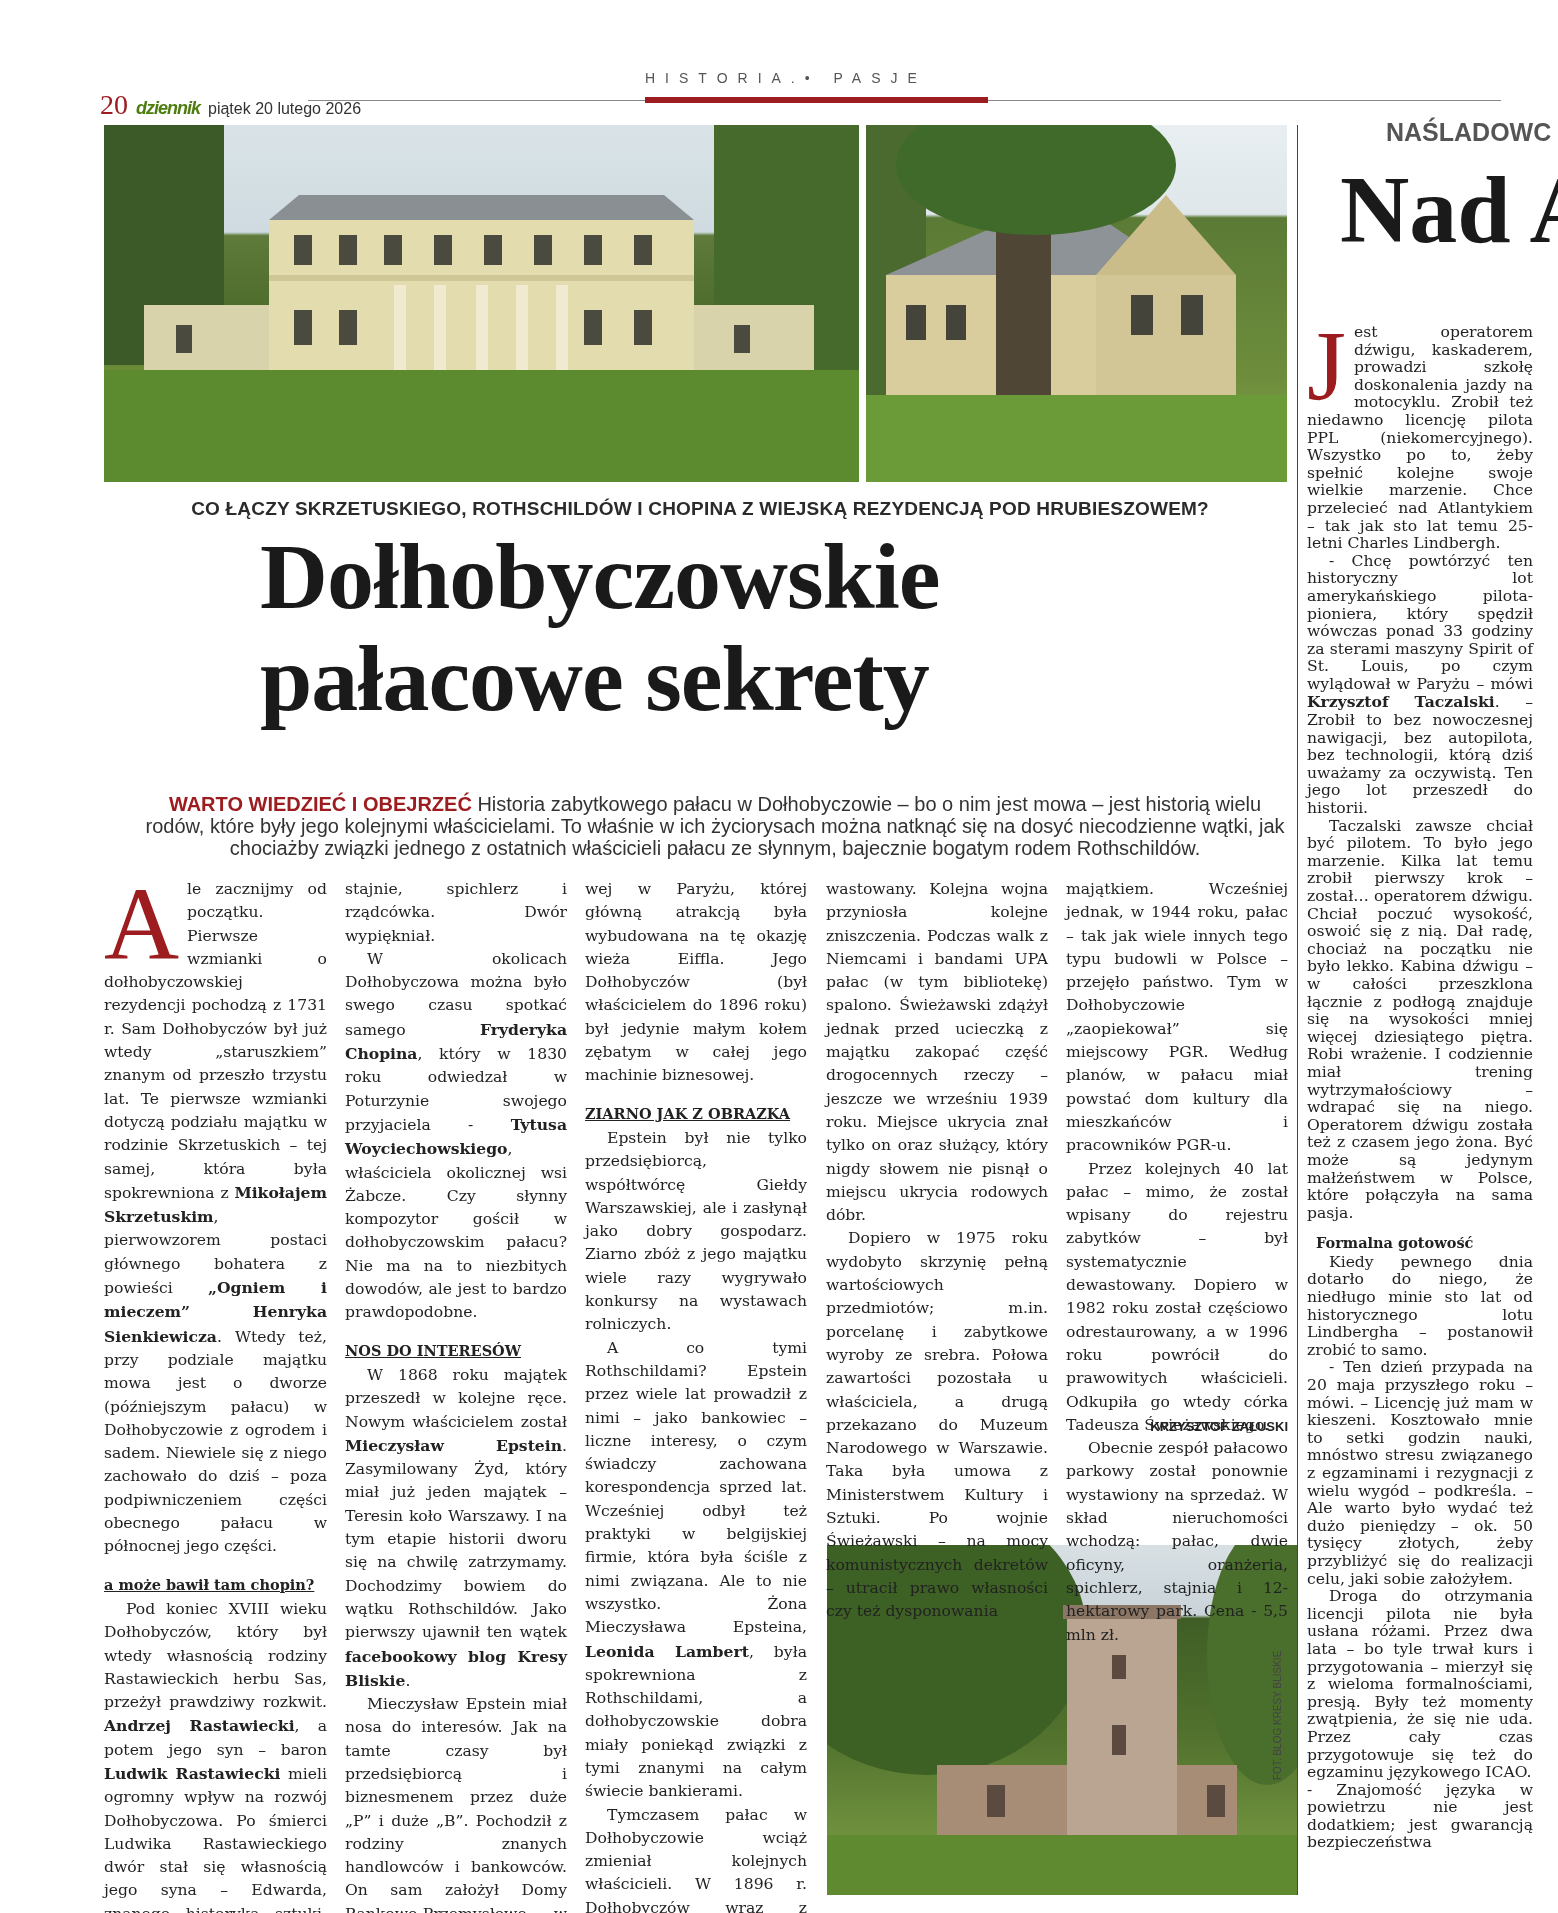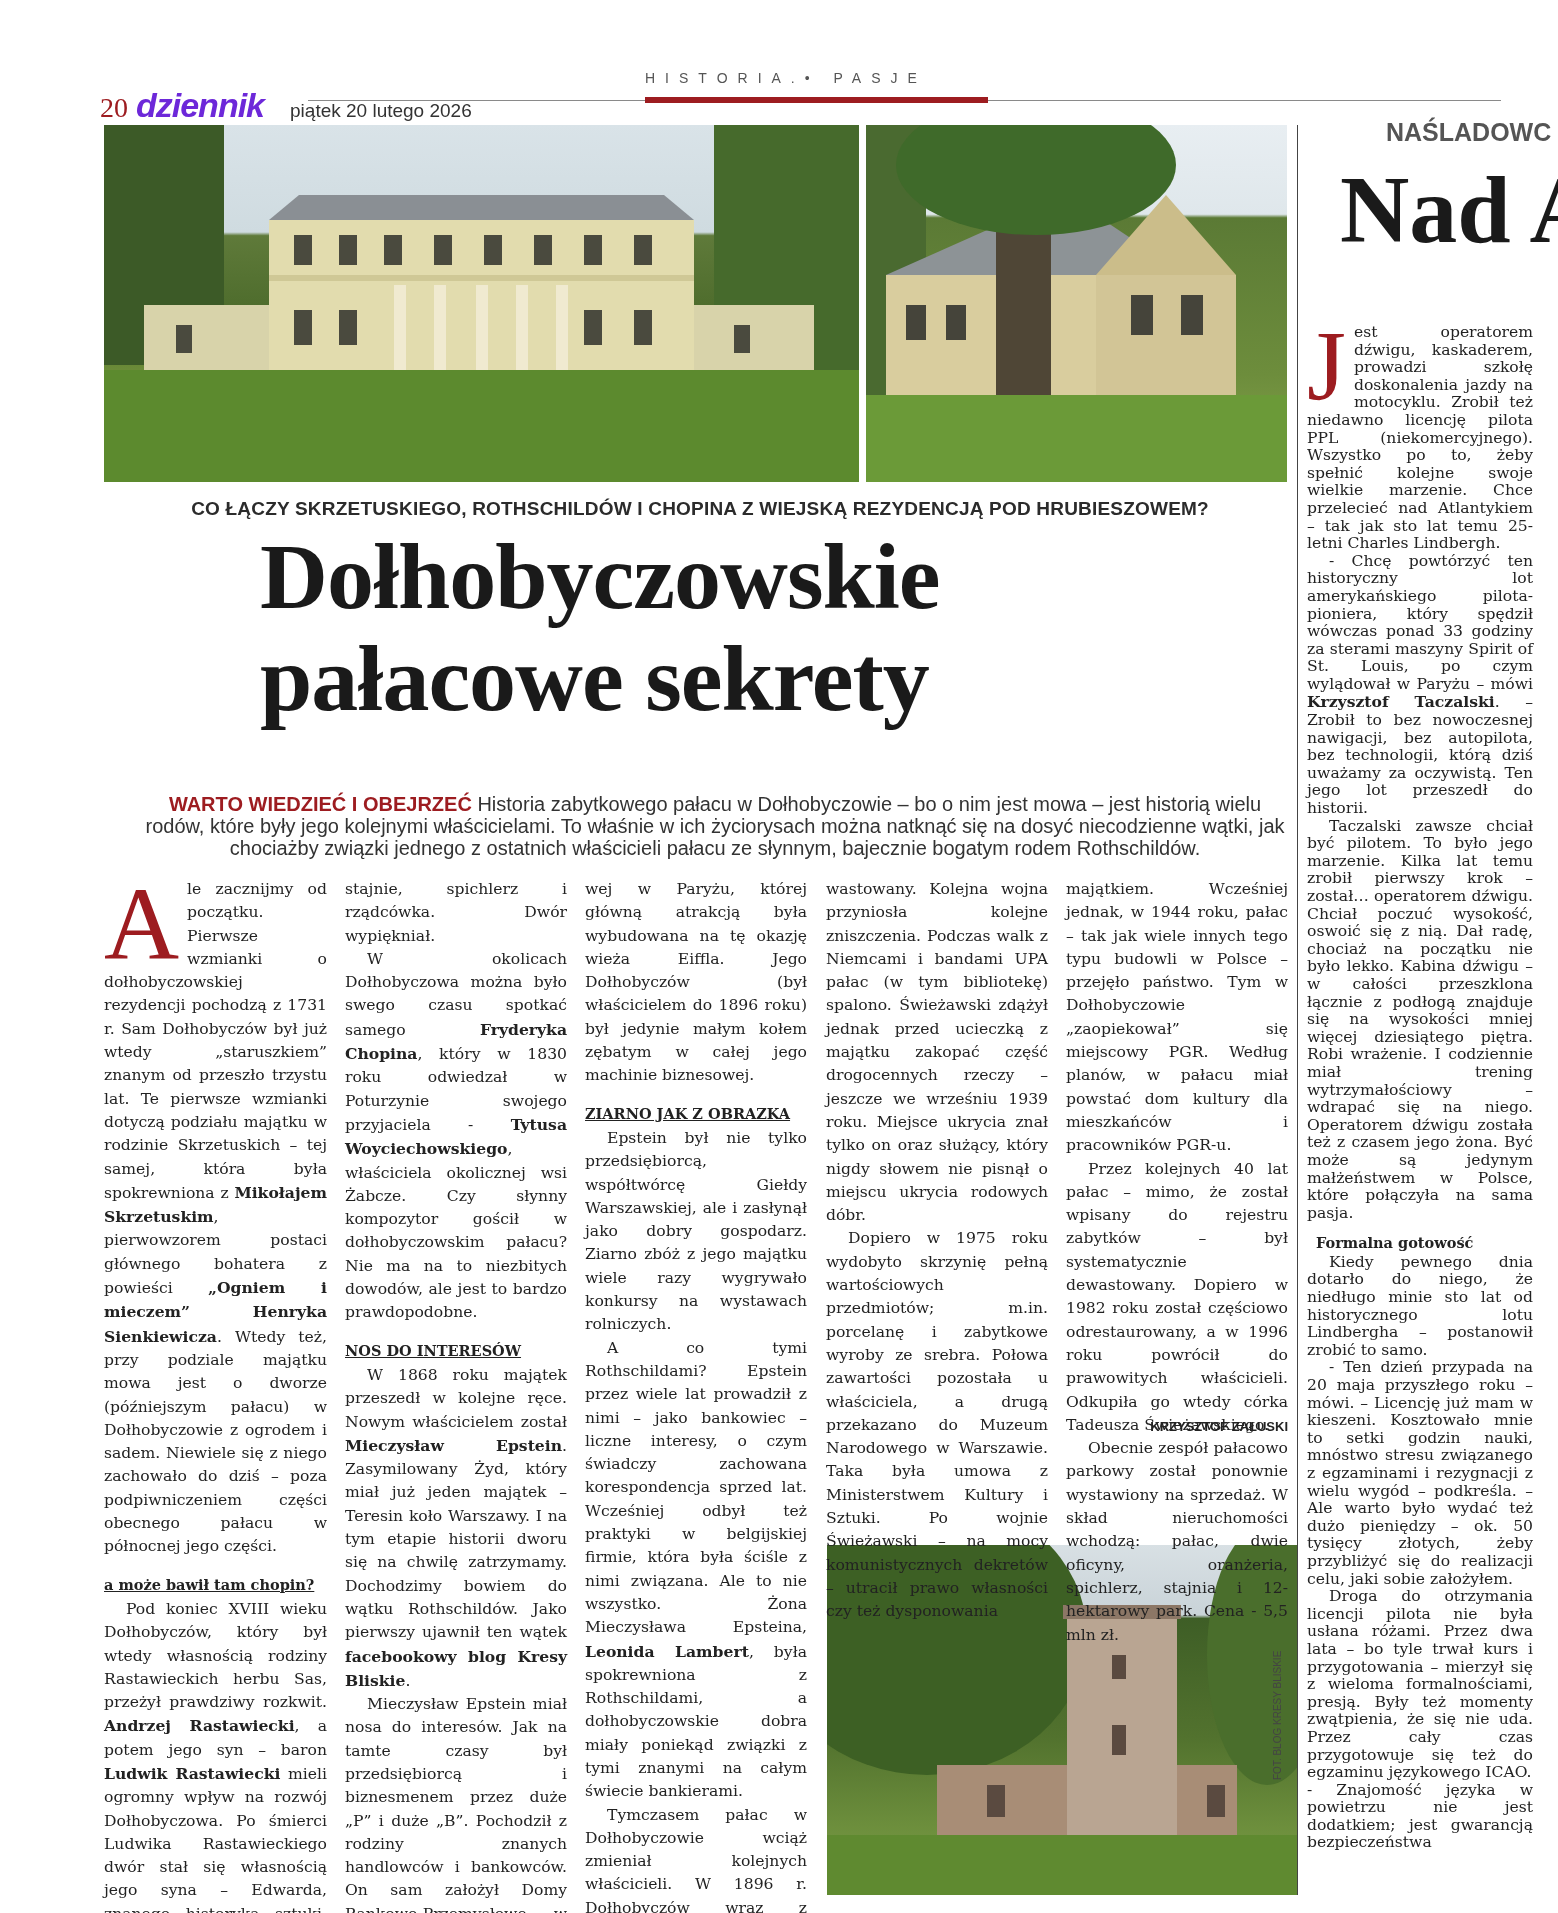--- a/index.html
+++ b/index.html
@@ -2,22 +2,22 @@
 <html><head>
   <meta charset="utf-8">
   <style>
     * { box-sizing: border-box; margin: 0; padding: 0; }
     html, body { width: 1558px; height: 1913px; background: #ffffff; overflow: hidden; }
     body { position: relative; font-family: "DejaVu Serif", serif; color: #1e1e1e; }
 
     
     .hdr { position: absolute; left: 100px; top: 74px; height: 30px; display: flex; align-items: baseline; }
     .pagenum { font-family: "Liberation Serif", serif; font-size: 28px; color: #9d1c20; margin-right: 8px; }
-    .logo { font-family: "Liberation Sans", sans-serif; font-weight: 700; font-size: 34px; color: #6d28d9; letter-spacing: -1px; margin-right: 26px; font-style: italic; }
-    .date { font-family: "Liberation Sans", sans-serif; font-size: 19px; color: #333; margin-top: 26px; }
+    .logo { font-family: "Liberation Sans", sans-serif; font-weight: 700; font-size: 18px; color: #4d7c0f; letter-spacing: -1px; margin-right: 8px; font-style: italic; }
+    .date { font-family: "Liberation Sans", sans-serif; font-size: 16px; color: #333; margin-top: 26px; }
     .hdr-rule { position: absolute; left: 308px; top: 100px; width: 1193px; height: 1px; background: #8a8a8a; }
     .section { position: absolute; left: 645px; top: 70px; font-family: "Liberation Sans", sans-serif; font-size: 14px; letter-spacing: 10px; color: #555; font-weight: 300; }
     .section-bar { position: absolute; left: 645px; top: 97px; width: 343px; height: 6px; background: #9d1c20; }
 
     
     .photo { position: absolute; overflow: hidden; }
     .photo-palace { left: 104px; top: 125px; width: 755px; height: 357px;
       background: linear-gradient(180deg, #d9e3e8 0%, #cfdbe0 30%, #5f7a3a 31%, #4b6a2a 55%, #6f8f3a 70%, #7ea04a 100%); }
     .photo-manor { left: 866px; top: 125px; width: 421px; height: 357px;
       background: linear-gradient(180deg, #e8eef2 0%, #dfe7eb 25%, #5b7a35 26%, #6d8d3c 70%, #88a64d 100%); }

